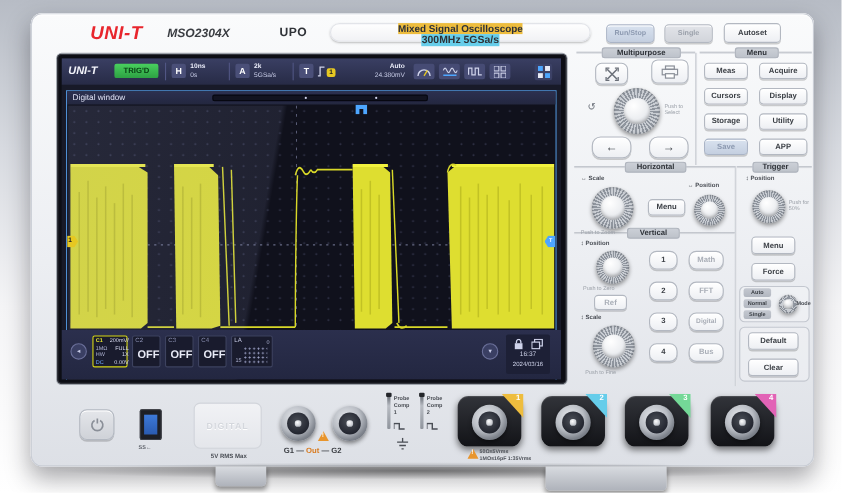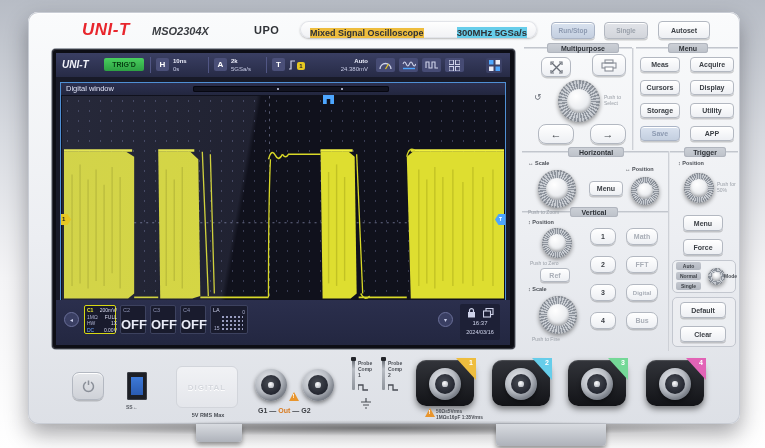--- a/index.html
+++ b/index.html
@@ -12,21 +12,21 @@
             background:linear-gradient(180deg,#fafbfc,#eceef2 55%,#dde0e6);
             box-shadow:0 10px 22px rgba(20,22,30,.38), inset 0 0 0 1px #c9cdd5, inset 0 2px 2px #ffffff; }
   .dev-shadow { position:absolute; left:50px; top:420px; width:660px; height:16px; border-radius:50%;
                 background:radial-gradient(ellipse at center, rgba(0,0,0,.4), rgba(0,0,0,0) 70%); }
   .foot { position:absolute; background:linear-gradient(#d8dbe0,#aeb2ba); box-shadow:0 3px 5px rgba(0,0,0,.4); border-radius:0 0 4px 4px; }
   
   .brand { font-style:italic; font-weight:bold; letter-spacing:.5px; color:#e8262d; font-size:17px; }
   .model { font-style:italic; font-weight:bold; color:#3a3d42; font-size:11px; }
   .upo   { font-weight:bold; color:#2f3237; font-size:11px; letter-spacing:.5px; }
   .spec-pill { background:linear-gradient(#ffffff,#f0f1f4); border-radius:9px; box-shadow:0 1px 2px rgba(0,0,0,.25), inset 0 0 0 1px #e2e4e9;
-               display:flex; align-items:flex-end; justify-content:space-between; padding:0 10px; }
+               display:flex; align-items:center; justify-content:space-between; padding:0 10px;flex-direction:column; }
   .spec-pill .t1 { font-size:9px; font-weight:bold; color:#2e3136; }
   .spec-pill .t2 { font-size:9.5px; font-weight:bold; color:#2e3136; }
   
   .btn { position:absolute; display:flex; align-items:center; justify-content:center;
          background:linear-gradient(#ffffff,#edeff3); border:1px solid #b3b8c1; border-radius:4px;
          box-shadow:0 1.5px 0 rgba(0,0,0,.18), inset 0 1px 0 #fff; font-size:7px; font-weight:bold; color:#3c4046; cursor:pointer; }
   .btn.faded { color:#a9aeb7; }
   .btn.bluish { background:linear-gradient(#d9e2ef,#c4cfe0); color:#8d9ab1; border-color:#aab4c6; }
   .btn.greysh { background:linear-gradient(#e2e4e9,#d2d5db); color:#9aa0aa; }
   .knob { position:absolute; border-radius:50%;
@@ -79,21 +79,21 @@
   .bbar { position:absolute; left:0; top:247px; width:454px; height:45px; background:linear-gradient(#2b2f4d,#232741); }
   .circbtn { position:absolute; width:15px; height:15px; border-radius:50%; border:1px solid #6a6f99; background:#3a3f63;
              display:flex; align-items:center; justify-content:center; color:#c9cde8; font-size:6px; }
   .chbox { position:absolute; top:5px; height:29px; background:#191b2d; border:1px solid #3d425f; border-radius:2px; color:#aeb3d2; }
   .chbox.on { border:1px solid #d8d813; }
   .c1grid { display:grid; grid-template-columns:12px 18px; font-size:5px; line-height:6.5px; padding:1px 0 0 2px; }
   .c1grid .y { color:#e4e42e; font-weight:bold; }
   .c1grid .w { color:#d8dbf0; text-align:right; }
   .c1grid .b { color:#6fa8ff; }
   .offbox .nm { position:absolute; left:2px; top:1px; font-size:5.5px; color:#8e93b5; }
-  .offbox .st { position:absolute; left:0; right:0; top:11px; text-align:right; font-size:13px; font-weight:bold; color:#e8eaf6; }
+  .offbox .st { position:absolute; left:0; right:0; top:11px; text-align:right; font-size:10px; font-weight:bold; color:#e8eaf6; }
   .ladots { position:absolute; left:10px; top:9px; width:22px; height:16px;
             background-image:radial-gradient(#9ba0c4 .7px, transparent 1px); background-size:4px 4px; }
   .clocktile { position:absolute; left:404px; top:4px; width:40px; height:36px; background:#1d2036; border-radius:2px;
                color:#cfd3ea; text-align:center; }
   
   .bnc { position:absolute; border-radius:50%;
          background:radial-gradient(circle at 40% 35%, #e8eaee, #b9bdc4 45%, #7e838c 70%, #565b64); box-shadow:0 2px 4px rgba(0,0,0,.45); }
   .bnc::before { content:""; position:absolute; inset:18%; border-radius:50%; background:radial-gradient(circle at 45% 40%, #4a4e56, #232630 70%); }
   .bnc::after { content:""; position:absolute; inset:42%; border-radius:50%; background:radial-gradient(circle at 40% 35%, #fdfdfe, #c9ccd2 60%, #8f949c); }
   .chmod { position:absolute; width:58px; height:46px; background:linear-gradient(#32343a,#121317); border-radius:10px;

